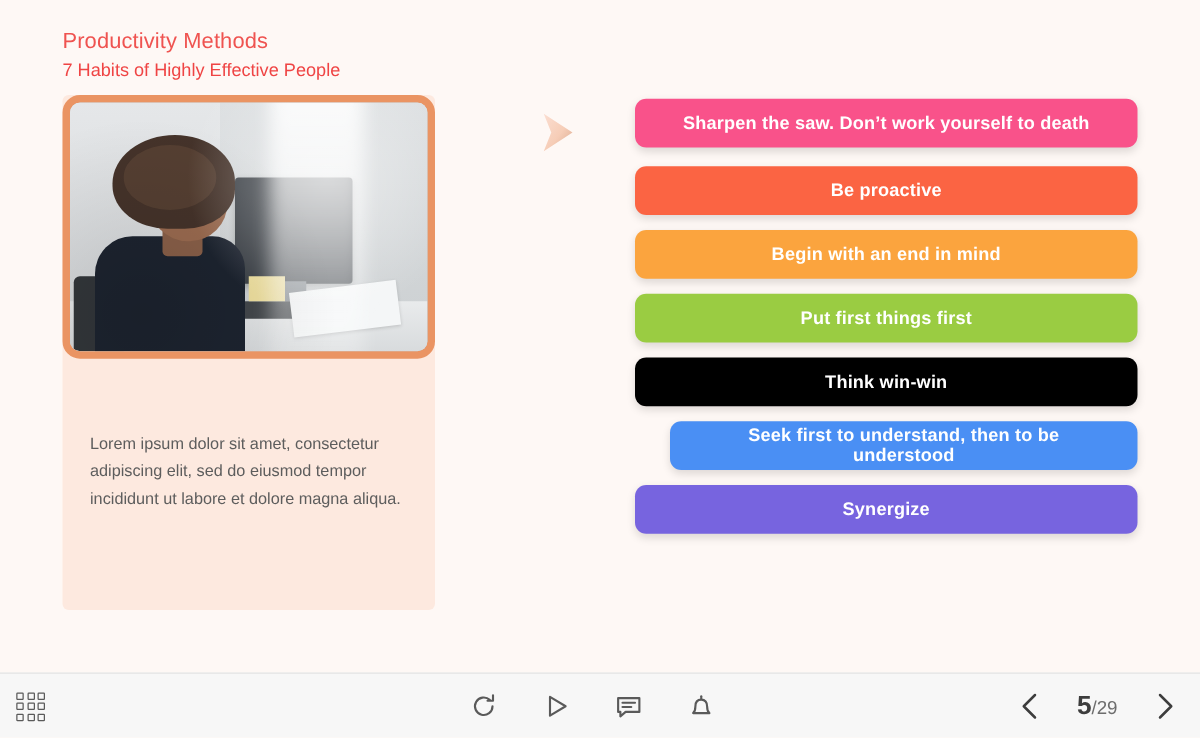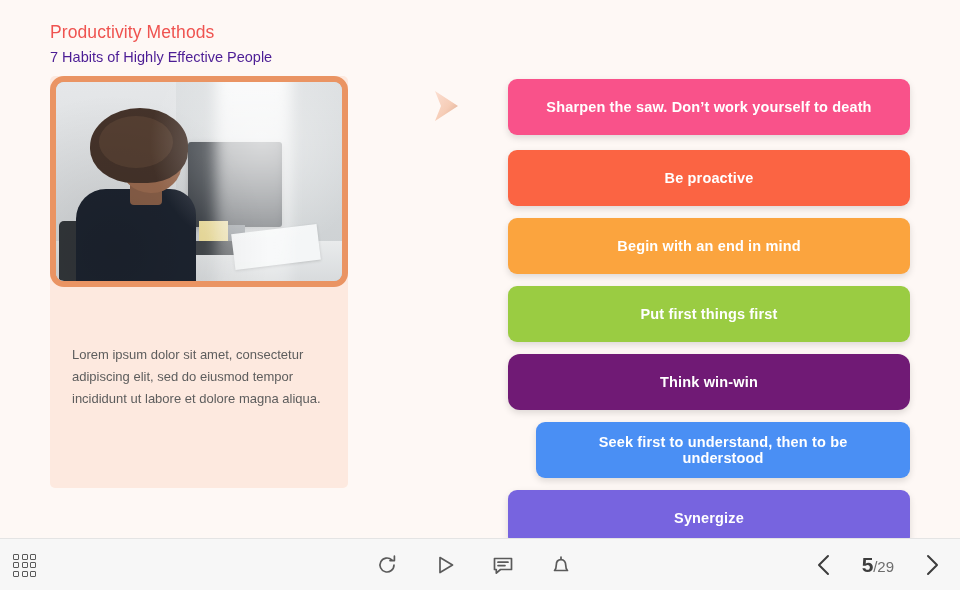--- a/index.html
+++ b/index.html
@@ -43,21 +43,21 @@
     font-size: 17.5px;
     font-weight: normal;
     color: #ef5350;
     letter-spacing: 0.1px;
     margin: 0 0 5px 0;
     line-height: 1.2;
   }
   .slide-subtitle {
     font-size: 14.5px;
     font-weight: normal;
-    color: #4c1d95;
+    color: #ef4444;
     margin: 0;
     line-height: 1.25;
   }
 
   
   .left-card {
     position: absolute;
     left: 50px;
     top: 76px;
     width: 298px;
@@ -144,21 +144,21 @@
 
   
   .bar-list {
     position: absolute;
     left: 508px;
     top: 79px;
     width: 402px;
   }
   .bar-item {
     position: relative;
-    height: 56px;
+    height: 39px;
     margin-bottom: 12px;
     border-radius: 9px;
     display: flex;
     align-items: center;
     justify-content: center;
     color: #ffffff;
     font-size: 14.5px;
     font-weight: bold;
     letter-spacing: 0.15px;
     text-align: center;
@@ -299,21 +299,21 @@
       </div>
       <div class="bar-item" style="background: rgb(251, 100, 67); margin-top: 15px;">
         <span>Be proactive</span>
       </div>
       <div class="bar-item" style="background: rgb(251, 164, 62);">
         <span>Begin with an end in mind</span>
       </div>
       <div class="bar-item" style="background: rgb(154, 204, 66);">
         <span>Put first things first</span>
       </div>
-      <div class="bar-item" style="background: #701a75; border-radius: 12px;">
+      <div class="bar-item" style="background: #000000;">
         <span>Think win-win</span>
       </div>
       <div class="bar-item" style="background: rgb(74, 143, 244); margin-left: 28px;">
         <span>Seek first to understand, then to be understood</span>
       </div>
       <div class="bar-item" style="background: rgb(119, 100, 223);">
         <span>Synergize</span>
       </div>
     </div>
 

